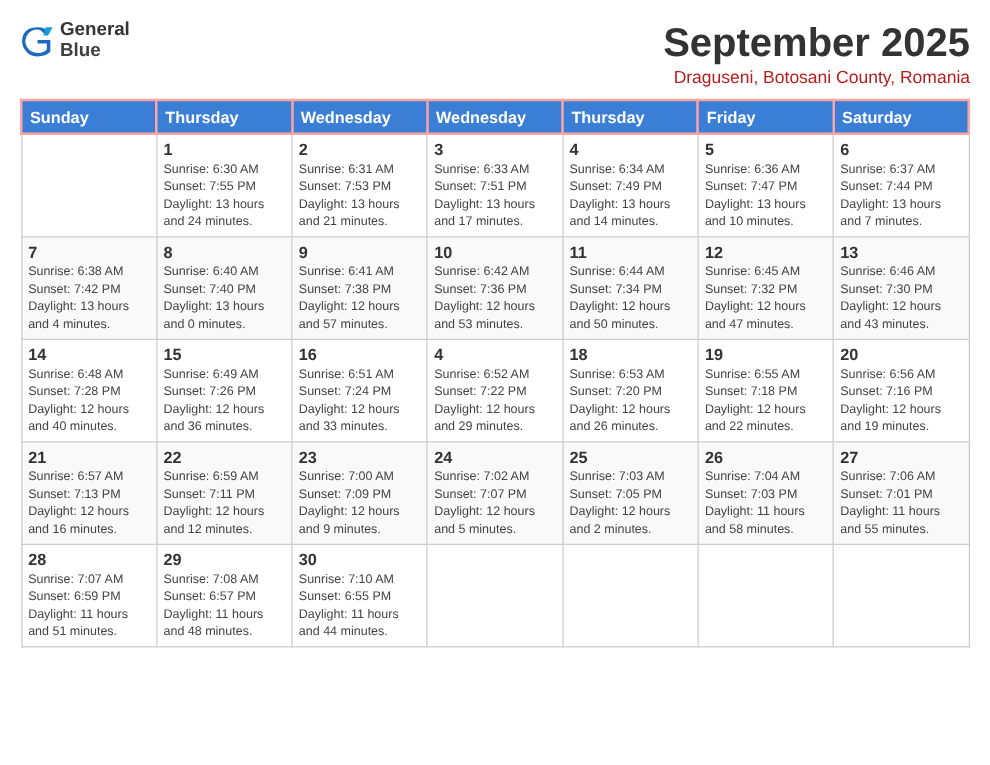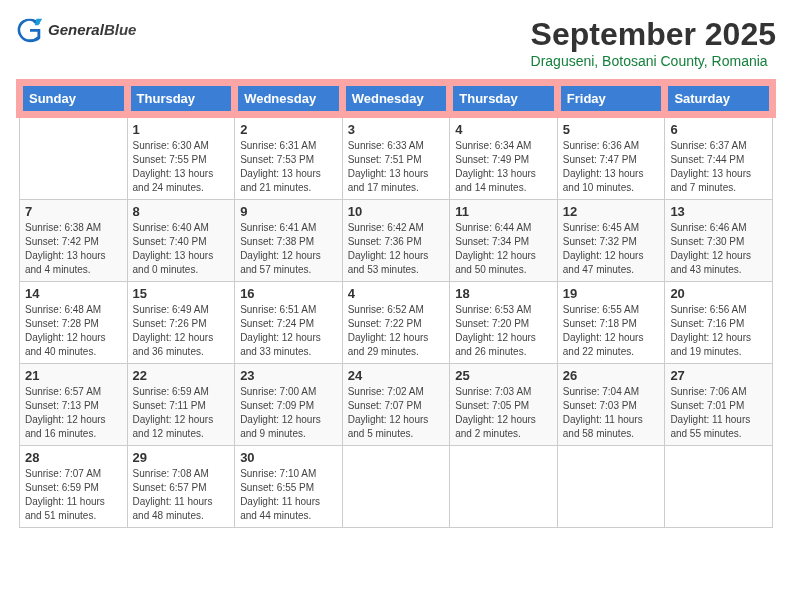--- a/index.html
+++ b/index.html
@@ -16,61 +16,61 @@
       align-items: flex-start;
       margin-bottom: 10px;
     }
     .logo {
       display: flex;
       align-items: center;
       gap: 4px;
     }
     .logo-text {
       display: flex;
-      flex-direction: row;
+      flex-direction: column;
       line-height: 1.1;
-      font-style: italic;
     }
     .logo-general {
       font-size: 15px;
       font-weight: bold;
       color: #333;
     }
     .logo-blue {
       font-size: 15px;
       font-weight: bold;
       color: #404040;
     }
     .logo-icon {
       width: 28px;
       height: 28px;
     }
     .title-section {
+      text-align: right;
     }
     .month-title {
       font-size: 32px;
       font-weight: bold;
       color: #333;
     }
     .subtitle {
       font-size: 14px;
-      color: #15803d;
+      color: #b91c1c;
     }
     .calendar {
       width: 100%;
       border-collapse: collapse;
       border: 1px solid #ccc;
     }
     .calendar th {
       background-color: #3a7fd5;
       color: #fff;
       text-align: left;
       padding: 5px 6px;
       font-size: 13px;
-      border: 7px solid #fca5a5;
+      border: 2px solid #fca5a5;
     }
     .calendar td {
       vertical-align: top;
       border: 1px solid #ccc;
       padding: 4px 5px;
       width: calc(100% / 7);
       min-height: 80px;
       background: #fff;
     }
     .calendar tr:nth-child(even) td {

